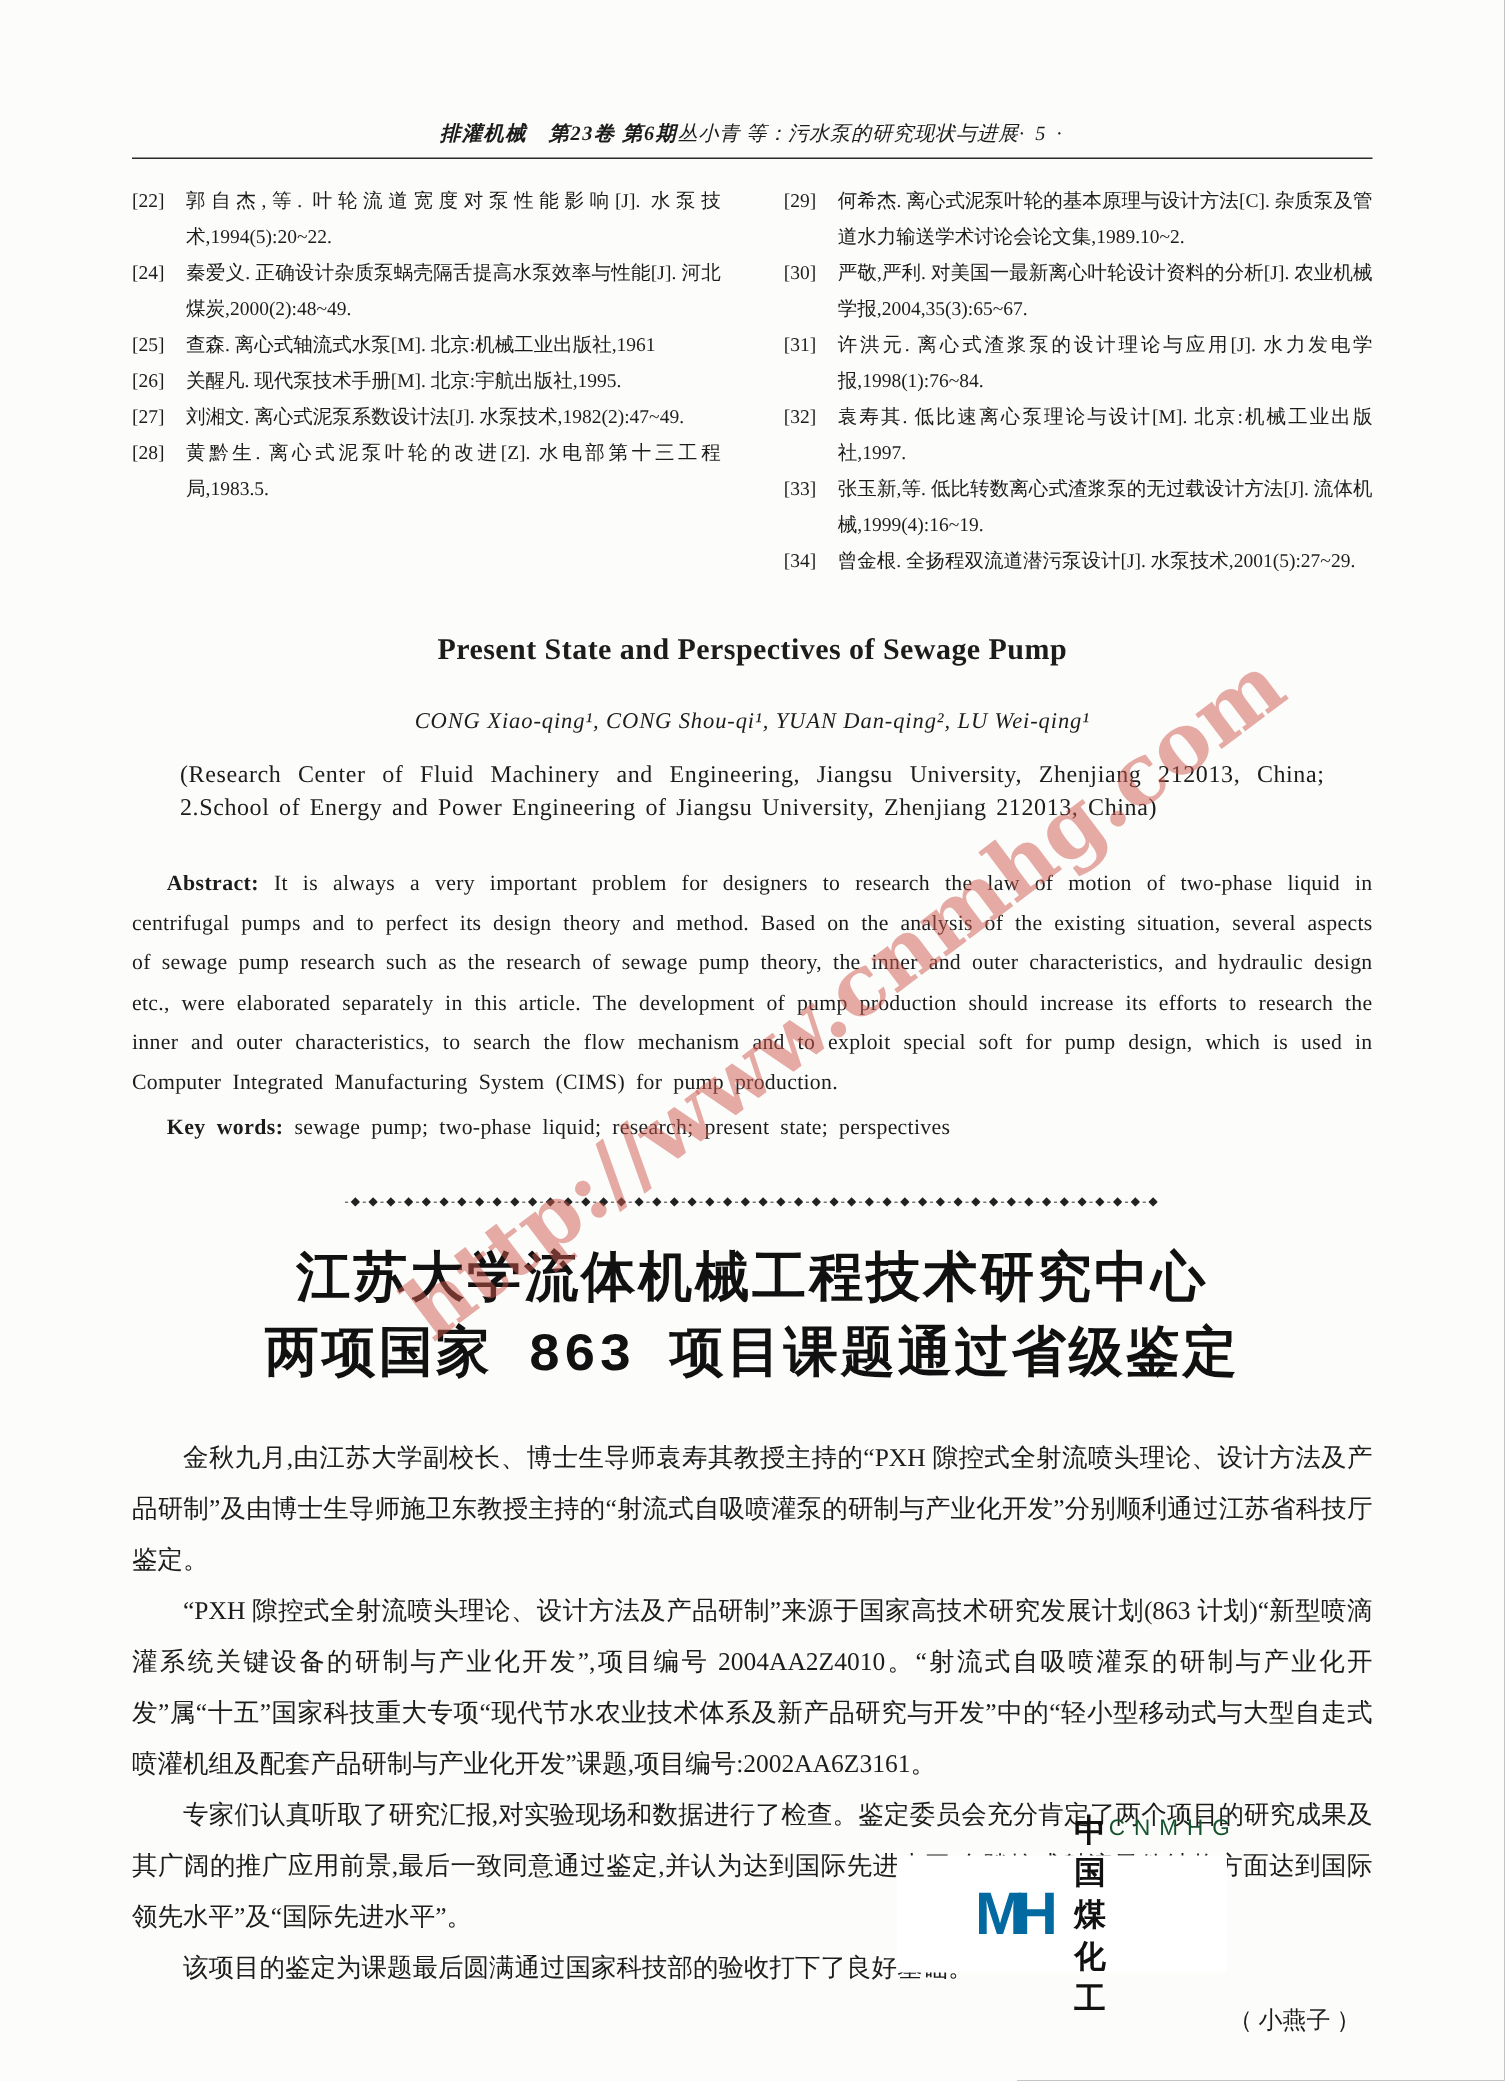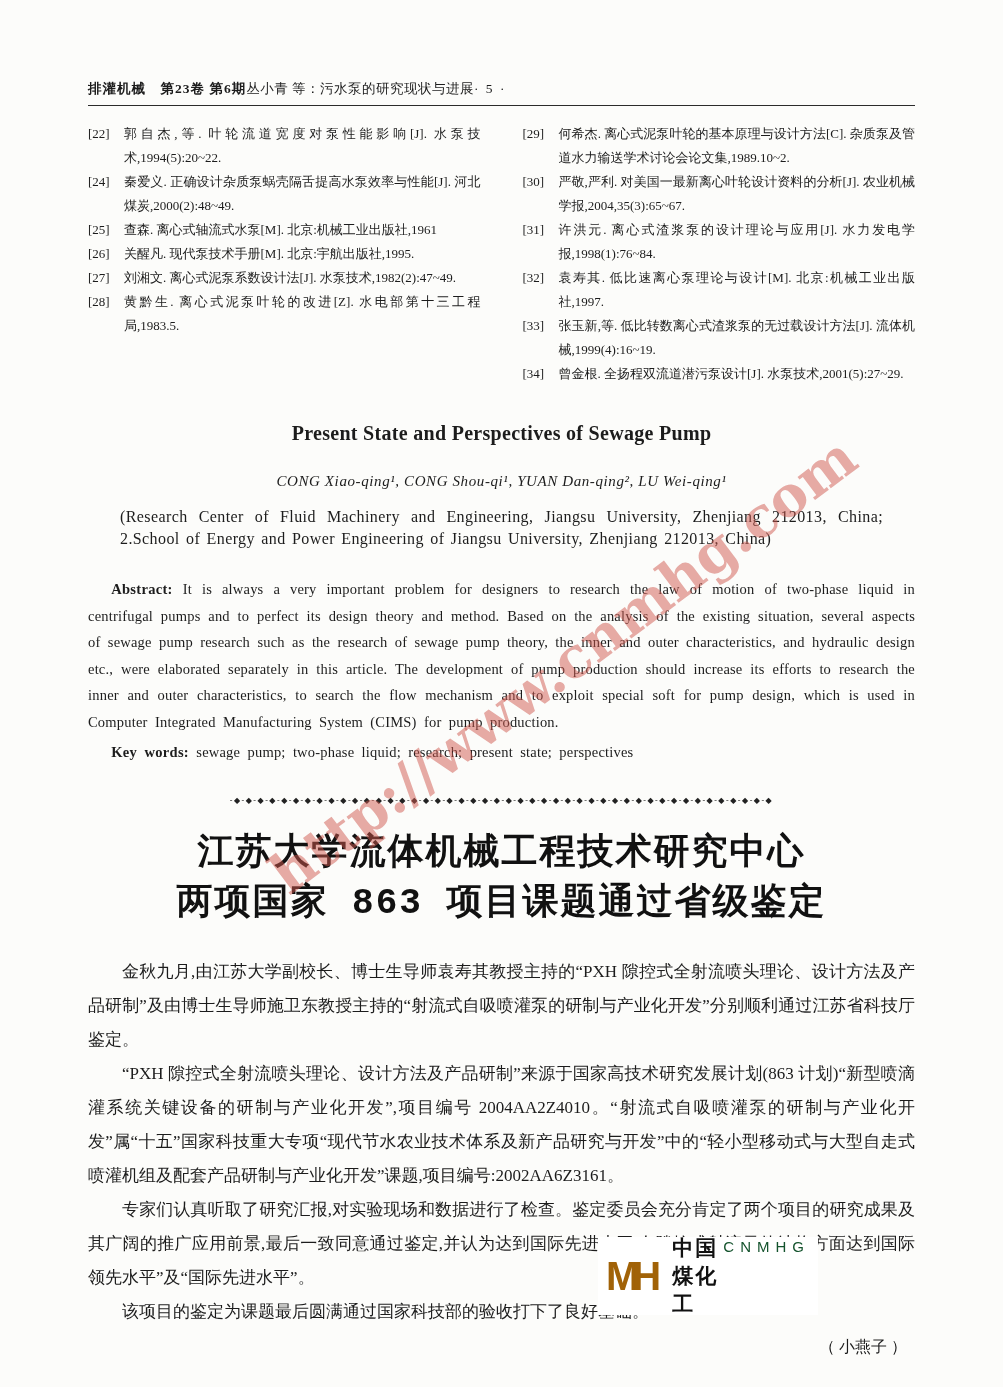--- a/index.html
+++ b/index.html
@@ -6,22 +6,22 @@
   .page {
     position:relative;
     width:1003px; height:1387px;
     margin:0 auto;
     background:#fcfcfa;
     overflow:hidden;
     font-family:"Liberation Serif", serif;
     color:#1c1c1c;
   }
   .header {
-    display:flex; justify-content:flex-start; align-items:baseline;
-    margin:0 88px; padding-top:80px; font-size:13.5px;
+    display:flex; justify-content:center; align-items:baseline;
+    margin:0 88px; padding-top:80px; font-size:13.5px;font-style:italic;
   }
   .header .journal { font-weight:bold; letter-spacing:1px; }
   .header .article { letter-spacing:0.5px; }
   .header .pageno { letter-spacing:2px; }
   .rule { border-top:1.8px solid #2b2b2b; margin:7px 88px 0; height:0; }
 
   .refs {
     margin:16px 88px 0; display:flex; gap:42px;
     font-size:13px; line-height:24px;
   }
@@ -63,22 +63,22 @@
     color:rgba(208,88,78,0.50);
     white-space:nowrap; z-index:5;
   }
   .wm-logo {
     position:absolute; left:598px; top:1237px;
     width:220px; height:78px; background:#ffffff; z-index:6;
     display:flex; align-items:center; gap:10px; padding:2px 8px; box-sizing:border-box;
   }
   .wm-emblem {
     font-family:"Liberation Sans", sans-serif;
-    font-weight:900; font-size:40px; color:#a16207;
-    letter-spacing:-7px; line-height:1; padding-right:8px;
+    font-weight:900; font-size:40px; color:#0369a1;
+    letter-spacing:-7px; line-height:1; padding-right:8px;margin-left:44px;
   }
   .wm-texts { display:flex; justify-content:center; }
   .wm-cn { font-family:"Liberation Sans", sans-serif; font-weight:bold; font-size:21px; letter-spacing:2px; color:#111; }
   .wm-en { font-family:"Liberation Sans", sans-serif; font-size:15px; letter-spacing:6px; color:#14532d; margin-top:4px; }
 </style>
 </head>
 <body>
 
 <div class="page">
 

